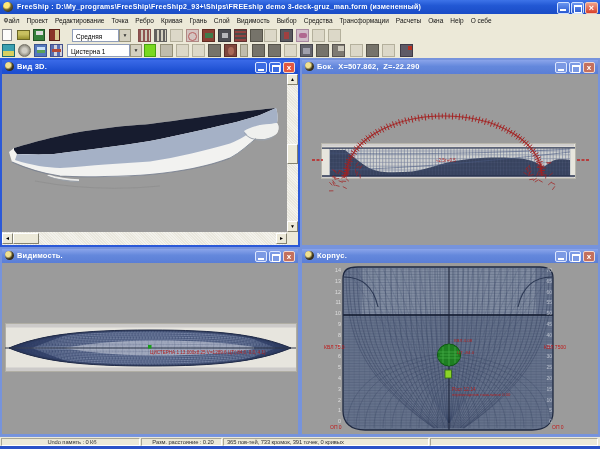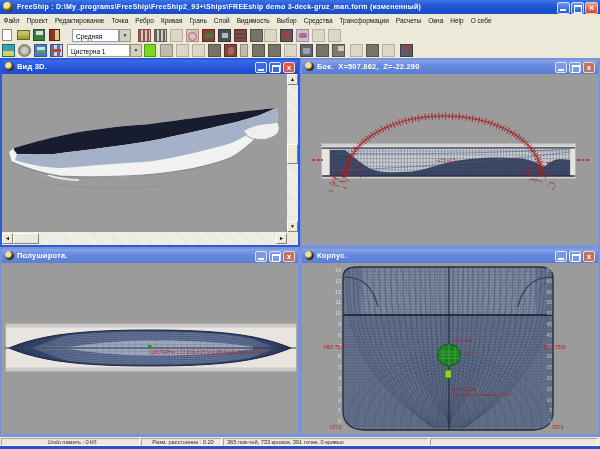--- a/index.html
+++ b/index.html
@@ -159,21 +159,21 @@
 <path d="M46.4,101.0L41.6,100.9M47.5,99.1L40.7,98.6M46.7,97.1L42.0,96.4M48.1,95.4L41.4,94.0M47.5,93.2L42.9,92.0M49.0,91.6L42.6,89.5M48.8,89.3L44.3,87.7M50.5,87.8L44.2,85.1M50.4,85.5L46.1,83.4M52.3,84.1L46.4,80.8M52.5,81.8L48.5,79.2M54.6,80.5L49.0,76.6M55.1,78.1L51.3,75.2M57.3,76.9L52.1,72.6M58.1,74.5L54.5,71.3M60.4,73.5L55.6,68.7M61.5,71.1L58.2,67.6M64.0,70.1L59.5,65.0M65.2,67.8L62.2,64.0M67.9,67.0L63.8,61.5M69.4,64.6L66.7,60.7M72.2,63.9L68.5,58.2M74.0,61.6L71.5,57.5M76.8,61.1L73.5,55.2M78.8,58.8L76.6,54.6M81.8,58.4L78.8,52.3M84.0,56.3L82.0,51.9M87.1,56.0L84.4,49.7M89.5,53.9L87.7,49.4M92.7,53.8L90.4,47.4M95.3,51.8L93.7,47.3M98.5,51.8L96.5,45.3M101.2,49.9L99.9,45.3M104.6,50.1L102.9,43.5M107.4,48.3L106.3,43.6M110.8,48.6L109.4,41.9M113.8,47.0L112.9,42.3M117.2,47.4L116.1,40.7M120.3,45.9L119.6,41.2M123.7,46.5L122.9,39.7M126.9,45.1L126.4,40.3M130.3,45.8L129.8,39.1M133.6,44.6L133.3,39.8M137.0,45.5L136.8,38.7M140.3,44.4L140.3,39.6M143.7,45.4L143.7,38.6M147.1,44.5L147.2,39.7M150.4,45.6L150.7,38.8M153.8,44.8L154.1,40.1M157.0,46.1L157.7,39.4M160.4,45.5L161.0,40.7M163.6,46.9L164.5,40.2M167.0,46.4L167.8,41.7M170.0,48.0L171.3,41.3M173.4,47.6L174.4,42.9M176.3,49.3L177.9,42.7M179.7,49.1L180.9,44.4M182.5,50.9L184.3,44.4M185.8,50.8L187.2,46.2M188.4,52.7L190.6,46.3M191.6,52.8L193.3,48.3M194.1,54.8L196.6,48.5M197.3,55.1L199.2,50.6M199.6,57.2L202.4,51.0M202.6,57.5L204.7,53.2M204.7,59.7L207.9,53.7M207.6,60.2L210.0,56.0M209.5,62.5L213.1,56.7M212.4,63.1L215.0,59.1M214.0,65.4L217.9,59.9M216.7,66.2L219.6,62.3M218.1,68.5L222.4,63.3M220.7,69.4L223.9,65.8M221.9,71.8L226.5,66.8M224.3,72.8L227.7,69.4M225.2,75.2L230.2,70.6M227.5,76.3L231.2,73.2M228.1,78.7L233.5,74.6M230.2,79.9L234.2,77.2M230.6,82.3L236.4,78.7M232.6,83.6L236.8,81.3M232.7,86.0L238.8,82.9M234.5,87.4L238.9,85.5M234.3,89.7L240.7,87.3M235.9,91.3L240.5,89.8M235.5,93.5L242.1,91.8M236.9,95.2L241.6,94.2M236.3,97.3L243.0,96.3M237.5,99.1L242.3,98.7M236.6,101.0L243.4,100.9" stroke="#a32020" stroke-width="1" opacity=".95" fill="none"></path>
 <path d="M37.8,96.2L35.8,100.1M31.4,101.5L33.2,105.5M29.9,102.8L34.2,103.4M36.7,96.4L40.9,97.6M36.6,106.7L40.7,108.4M37.2,104.4L32.8,105.1M43.6,101.4L39.2,101.7M30.5,106.3L33.2,109.8M32.4,95.8L34.8,99.5M46.2,96.4L45.1,100.7M42.8,99.0L42.2,103.4M30.4,95.5L33.9,98.2M42.0,100.2L44.5,103.8M40.2,100.6L42.8,104.1M43.7,104.3L46.9,107.3M43.4,102.5L39.3,104.2M58.3,92.9L53.9,93.2M46.7,93.3L43.5,96.4M43.6,95.6L47.9,96.1M55.5,97.6L54.5,101.8M60.0,91.6L57.5,95.2M53.4,94.9L54.0,99.3M57.9,100.0L58.3,104.4M56.3,88.1L53.7,91.6M236.5,105.7L232.8,108.1M229.2,96.5L227.0,100.3M221.5,98.4L225.3,100.6M226.7,92.4L223.5,95.3M224.6,94.4L226.1,98.5M238.3,92.0L239.0,96.3M234.7,104.2L231.0,106.6M238.0,94.8L239.1,99.0M231.6,105.1L227.3,105.7M224.1,94.0L227.4,96.9M227.8,97.7L226.6,101.9M227.2,90.9L228.3,95.2M231.8,100.6L227.5,101.3M236.2,98.2L234.6,102.3M249.3,88.1L245.1,89.4M250.8,98.9L247.3,101.6M240.0,92.9L244.1,94.3M244.3,88.4L248.6,89.3M237.7,88.3L239.8,92.2M234.0,87.0L237.9,89.0M234.6,92.9L239.0,93.3M40.8,112.6L44.7,114.6M30.6,107.9L32.5,111.9M31.4,116.8L27.0,116.9M33.3,111.2L37.5,112.4M27.4,108.2L30.3,111.4M39.7,107.1L44.1,107.4M249.1,108.4L253.1,110.4M244.0,100.2L243.6,104.6M252.9,112.3L250.3,115.9M236.8,106.0L240.6,108.2M249.6,108.0L246.2,110.9" stroke="#a32020" stroke-width=".9" opacity=".8" fill="none"></path>
 <path d="M10,86 h11 M275,86 h13" stroke="#c02020" stroke-width="1.4" stroke-dasharray="3,1.5"></path>
 <text x="134" y="88" font-family="Liberation Sans,sans-serif" font-size="4.5" fill="#b02020">≈2.5т+0.5</text>
 </svg>
     </div>
 </div>
 <div style="position:absolute;left:0px;top:247px;width:300px;height:189px;border:2px solid #7693dc;box-sizing:border-box;background:#9b9b9b">
 <div style="position:absolute;left:0;top:0;width:296px;height:14px;background:linear-gradient(180deg,#8aa4ea,#6488dc 45%,#5a7ed6)">
 <div style="position:absolute;left:3px;top:2px;width:9px;height:9px;background:radial-gradient(circle at 35% 35%,#f0e090 0 30%,#403820 55%,#181008);border-radius:40% 50% 50% 50%"></div>
-<span style="position:absolute;left:15px;top:2px;font:bold 7.5px 'Liberation Sans',sans-serif;color:#fff;letter-spacing:.2px;white-space:nowrap">Полуширота.</span>
+<span style="position:absolute;left:15px;top:2px;font:bold 7.5px 'Liberation Sans',sans-serif;color:#fff;letter-spacing:.2px;white-space:nowrap">Видимость.</span>
 
 <div style="position:absolute;right:31px;top:2px;width:12px;height:11px;background:#7c9ae4;border:1px solid #dce6ff;border-radius:2px;box-sizing:border-box">
         <div style="position:absolute;left:2px;bottom:1px;width:6px;height:2px;background:#fff"></div>
       </div>
 <div style="position:absolute;right:17px;top:2px;width:12px;height:11px;background:#7c9ae4;border:1px solid #dce6ff;border-radius:2px;box-sizing:border-box">
         <div style="position:absolute;left:2px;top:2px;width:6px;height:5px;border:1px solid #fff;border-top-width:2px"></div>
       </div>
 <div style="position:absolute;right:3px;top:2px;width:12px;height:11px;background:#c4705e;border:1px solid #f0d8d0;border-radius:2px;box-sizing:border-box;color:#fff;font:bold 8px 'Liberation Sans',sans-serif;text-align:center;line-height:9px">x</div>
 </div>
 <div style="position:absolute;left:0;top:14px;width:296px;height:171px;overflow:hidden">

